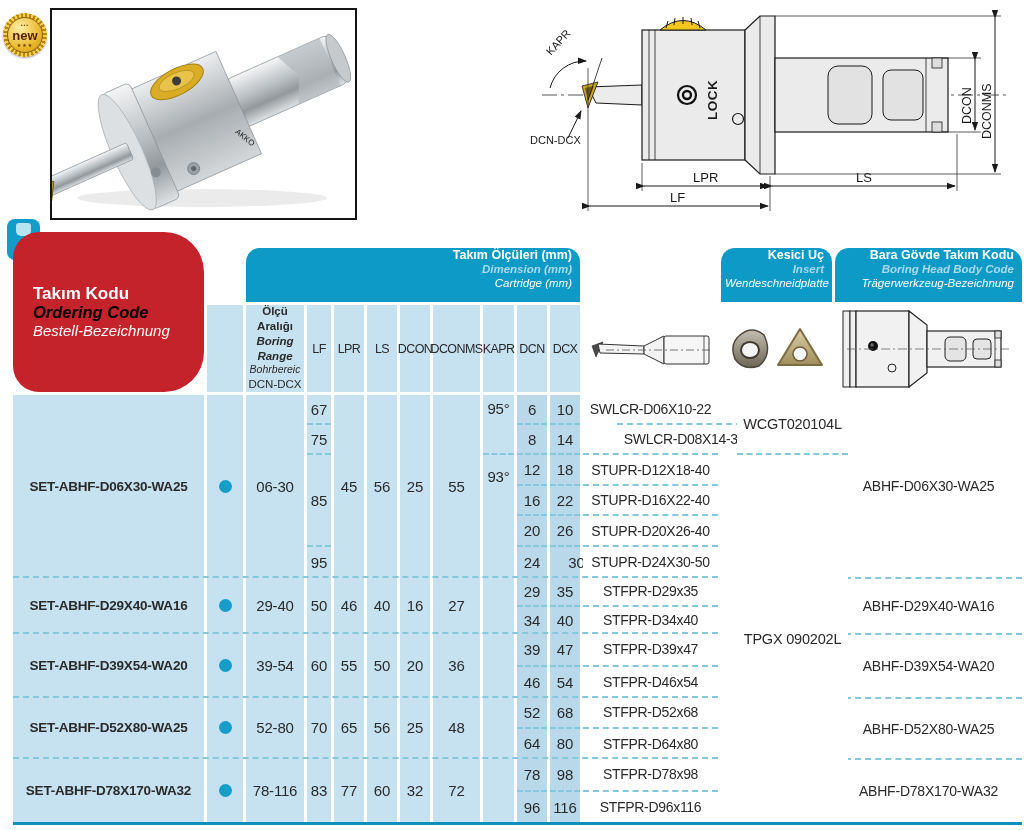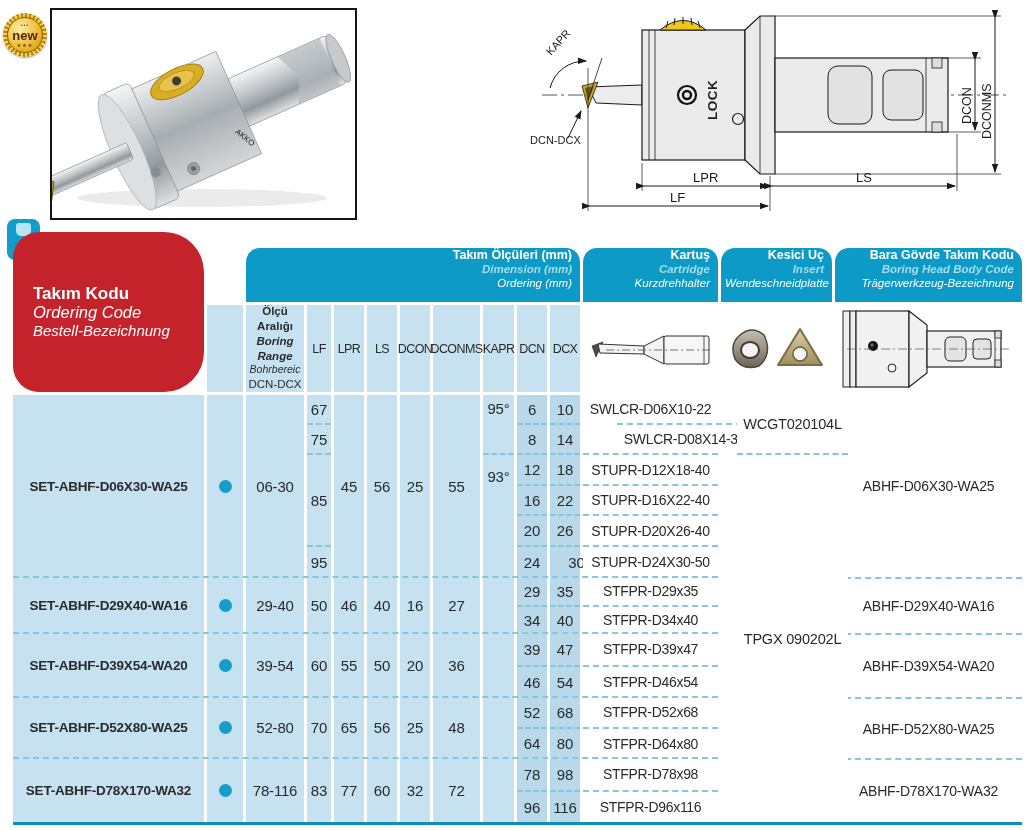--- a/index.html
+++ b/index.html
@@ -20,21 +20,21 @@
   .badge .stars{font-size:5px;color:#6e3c06;letter-spacing:1px;line-height:1.4;}
   
   .corner-tab{left:7px;top:219px;width:33px;height:41px;background:#129cc9;border-radius:8px;z-index:1;}
   .corner-tab:after{content:'';position:absolute;left:9px;top:4px;width:15px;height:13px;
      background:#b8e4f2;border-radius:3px 3px 5px 5px;}
   
   .red-box{left:13px;top:232px;width:191px;height:160px;background:#c4232b;z-index:2;
      border-radius:26px 40px 40px 26px;display:flex;flex-direction:column;justify-content:center;
      padding-left:20px;box-sizing:border-box;color:#fff;}
   .red-box .l1{font-size:17px;font-weight:bold;line-height:1.15;}
-  .red-box .l2{font-size:16.5px;font-weight:normal;font-style:italic;color:#ffffff;line-height:1.15;}
+  .red-box .l2{font-size:16.5px;font-weight:bold;font-style:italic;color:#000000;line-height:1.15;}
   .red-box .l3{font-size:15px;font-style:italic;line-height:1.2;}
   
   .band{top:248px;height:54px;background:#0d9ac6;color:#fff;box-sizing:border-box;
         display:flex;flex-direction:column;justify-content:center;text-align:right;padding:2px 8px 14px 4px;}
   .band .tr{font-size:12.5px;font-weight:bold;line-height:1.2;}
   .band .en{font-size:11.5px;font-weight:bold;font-style:italic;color:#a7dcec;line-height:1.2;}
   .band .de{font-size:11.5px;font-style:italic;line-height:1.2;}
   .band-stock{left:207px;width:36px;border-radius:6px 6px 0 0;text-align:center;padding:2px 1px;margin-left:48px;}
   .band-stock .tr{font-size:12px;}
   .band-stock .en,.band-stock .de{font-size:10.5px;}
@@ -198,26 +198,21 @@
   </div>
 
   <div class="abs band band-stock">
     <div class="tr">Stok</div>
     <div class="en">Stock</div>
     <div class="de">Lager</div>
   </div>
   <div class="abs band band-dims">
     <div class="tr">Takım Ölçüleri (mm)</div>
     <div class="en">Dimension (mm)</div>
-    <div class="de">Ordering (mm)</div>
-  </div>
-  <div class="abs band band-cart">
-    <div class="tr">Kartuş</div>
-    <div class="en">Cartridge</div>
-    <div class="de">Kurzdrehhalter</div>
+    <div class="de">Cartridge (mm)</div>
   </div>
   <div class="abs band band-body">
     <div class="tr">Bara Gövde Takım Kodu</div>
     <div class="en">Boring Head Body Code</div>
     <div class="de">Trägerwerkzeug-Bezeichnung</div>
   </div>
   <div class="abs band band-insert">
     <div class="tr">Kesici Uç</div>
     <div class="en">Insert</div>
     <div class="de">Wendeschneidplatte</div>

